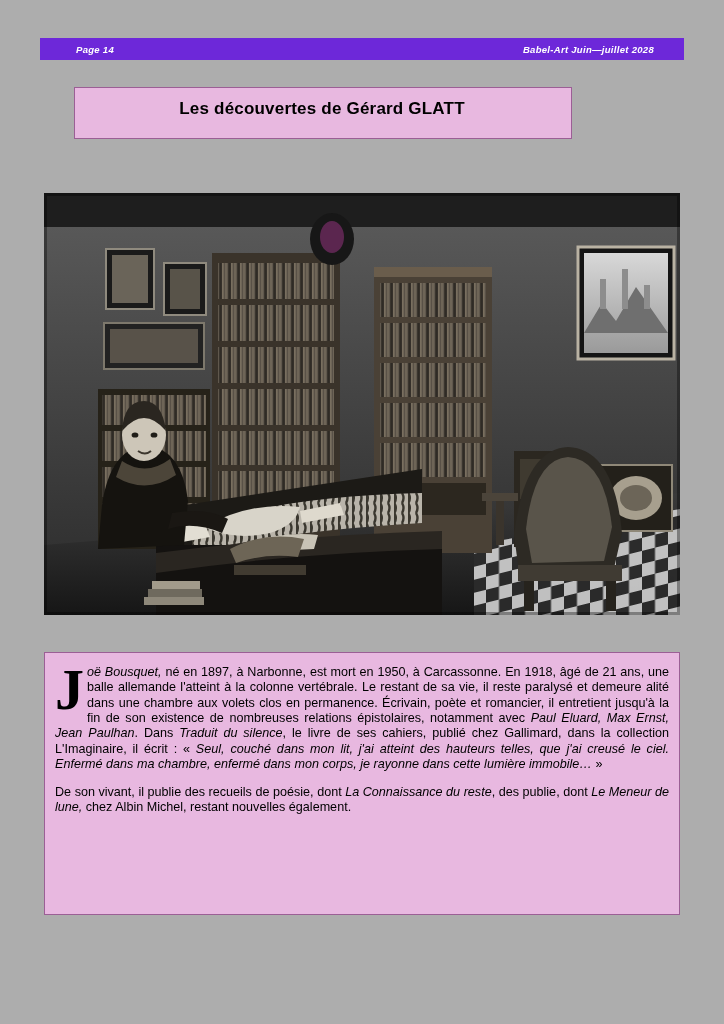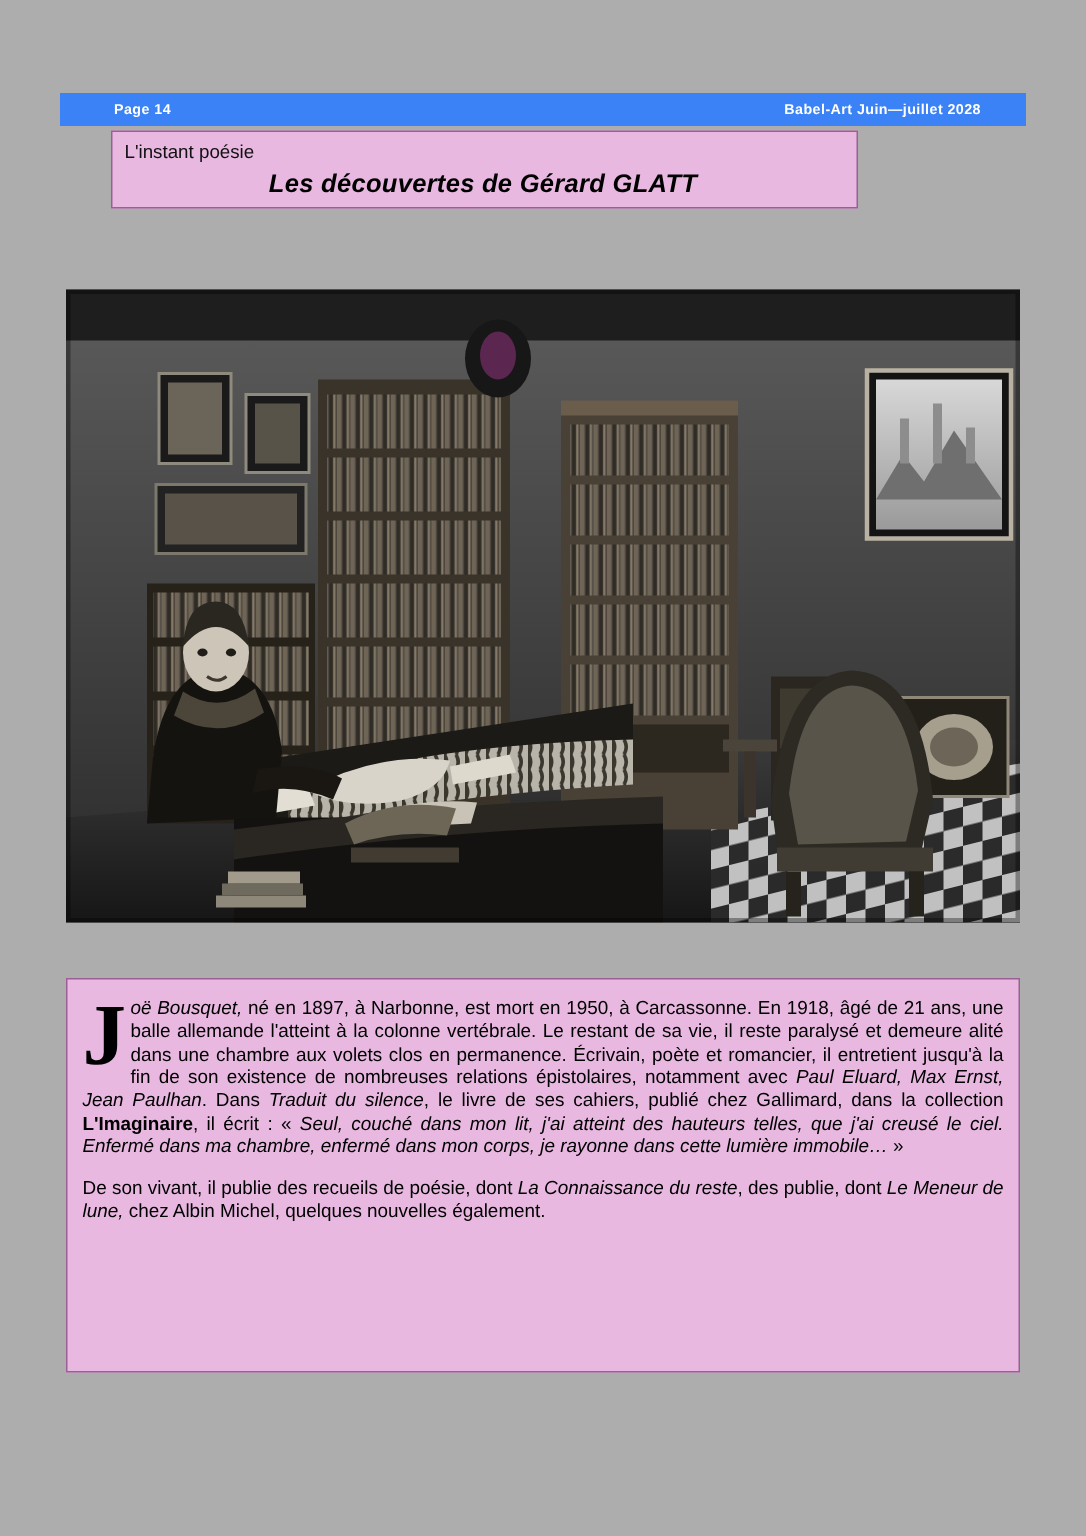--- a/index.html
+++ b/index.html
@@ -12,33 +12,34 @@
     background: #adadad;
     font-family: "Liberation Sans", sans-serif;
     overflow: hidden;
     position: relative;
   }
 
   
   .header-bar {
     position: absolute;
     left: 40px;
-    top: 62px;
+    top: 38px;
     width: 644px;
     height: 22px;
-    background: #3b82f6;
+    background: #6d28d9;
     color: #ffffff;
     font-size: 10px;
     font-weight: bold;
     display: flex;
     align-items: center;
     justify-content: space-between;
     box-sizing: border-box;
     padding: 0 30px 0 36px;
     letter-spacing: 0.3px;
+    font-style: italic;
   }
   .header-bar .page-num { font-size: 9.5px; }
   .header-bar .issue { font-size: 9.5px; }
 
   
   .title-box {
     position: absolute;
     left: 74px;
     top: 87px;
     width: 498px;
@@ -50,21 +51,20 @@
   }
   .title-kicker {
     font-size: 12.5px;
     color: #111;
     font-family: "Liberation Sans", sans-serif;
   }
   .title-main {
     text-align: center;
     font-size: 17px;
     font-weight: bold;
-    font-style: italic;
     color: #000;
     margin-top: 5px;
     letter-spacing: 0.2px;
   }
 
   
   .photo-frame {
     position: absolute;
     left: 44px;
     top: 193px;
@@ -100,33 +100,32 @@
     font-size: 58px;
     font-weight: bold;
     line-height: 0.78;
     padding: 2px 2px 0 0;
     margin-right: 1px;
   }
   .p1 { margin: 0; }
   .p2 { margin: 12px 0 0 0; }
   .p3 { margin: 12px 0 0 0; }
   .bi { font-weight: normal; font-style: italic; }
-  .b  { font-weight: bold; }
+  .b  { font-weight: normal; }
   .i  { font-style: italic; }
 </style>
 </head>
 <body>
 
 <div class="header-bar">
   <span class="page-num">Page  14</span>
   <span class="issue">Babel-Art Juin—juillet  2028</span>
 </div>
 
 <div class="title-box">
-  <div class="title-kicker">L'instant poésie</div>
   <div class="title-main">Les découvertes de Gérard GLATT</div>
 </div>
 
 <div class="photo-frame">
   <svg width="636" height="422" viewBox="0 0 636 422" xmlns="http://www.w3.org/2000/svg">
     <defs>
       <linearGradient id="wallG" x1="0" y1="0" x2="0" y2="1">
         <stop offset="0%" stop-color="#5c5c5c"></stop>
         <stop offset="100%" stop-color="#2a2a2a"></stop>
       </linearGradient>
@@ -254,16 +253,16 @@
     <rect x="0" y="0" width="636" height="422" fill="none" stroke="#000" stroke-width="6" opacity="0.35"></rect>
   </svg>
 </div>
 
 <div class="text-box">
   <p class="body-text p1">
     <span class="dropcap">J</span><span class="bi">oë Bousquet,</span><span> né en 1897, à Narbonne, est mort en 1950, à Carcassonne. En 1918, âgé de 21 ans, une balle allemande l'atteint à la colonne vertébrale. Le restant de sa vie, il reste paralysé et demeure alité dans une chambre aux volets clos en permanence. Écrivain, poète et romancier, il entretient jusqu'à la fin de son existence de nombreuses relations épistolaires, notamment avec </span><span class="i">Paul Eluard, Max Ernst, Jean Paulhan</span><span>. Dans </span><span class="bi">Traduit du silence</span><span>, le livre de ses cahiers, publié chez Gallimard, dans la collection </span><span class="b">L'Imaginaire</span><span>, il écrit : « </span><span class="i">Seul, couché dans mon lit, j'ai atteint des hauteurs telles, que j'ai creusé le ciel. Enfermé dans ma chambre, enfermé dans mon corps, je rayonne dans cette lumière immobile…</span><span> »</span>
   </p>
 
   <p class="body-text p2">
-    <span>De son vivant, il publie des recueils de poésie, dont </span><span class="bi">La Connaissance du reste</span><span>, des publie, dont </span><span class="bi">Le Meneur de lune,</span><span> chez Albin Michel, quelques nouvelles également.</span>
+    <span>De son vivant, il publie des recueils de poésie, dont </span><span class="bi">La Connaissance du reste</span><span>, des publie, dont </span><span class="bi">Le Meneur de lune,</span><span> chez Albin Michel, restant nouvelles également.</span>
   </p>
 
 </div>
 
 </body></html>

